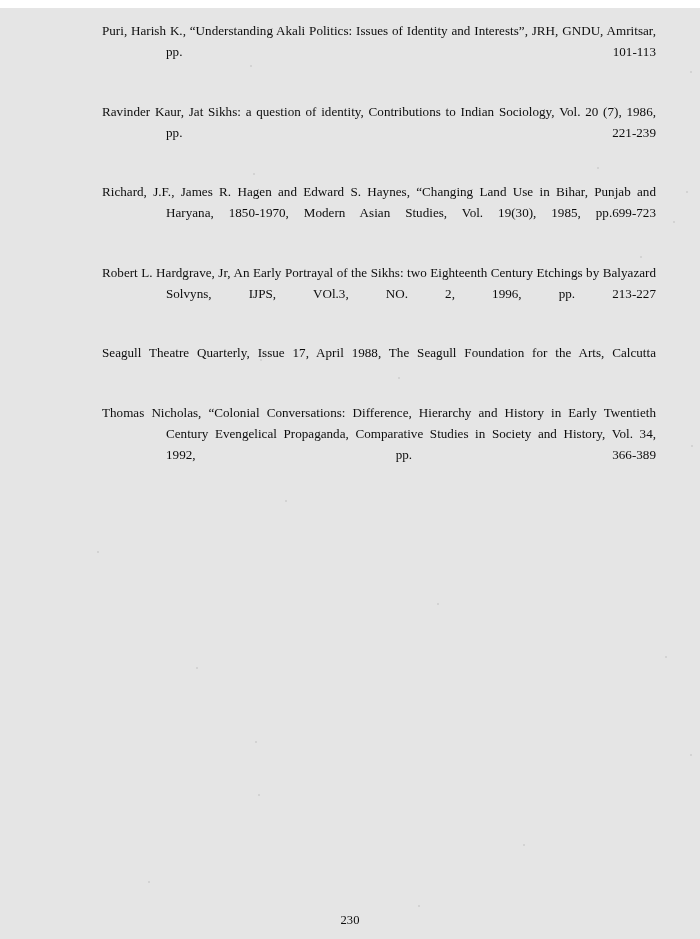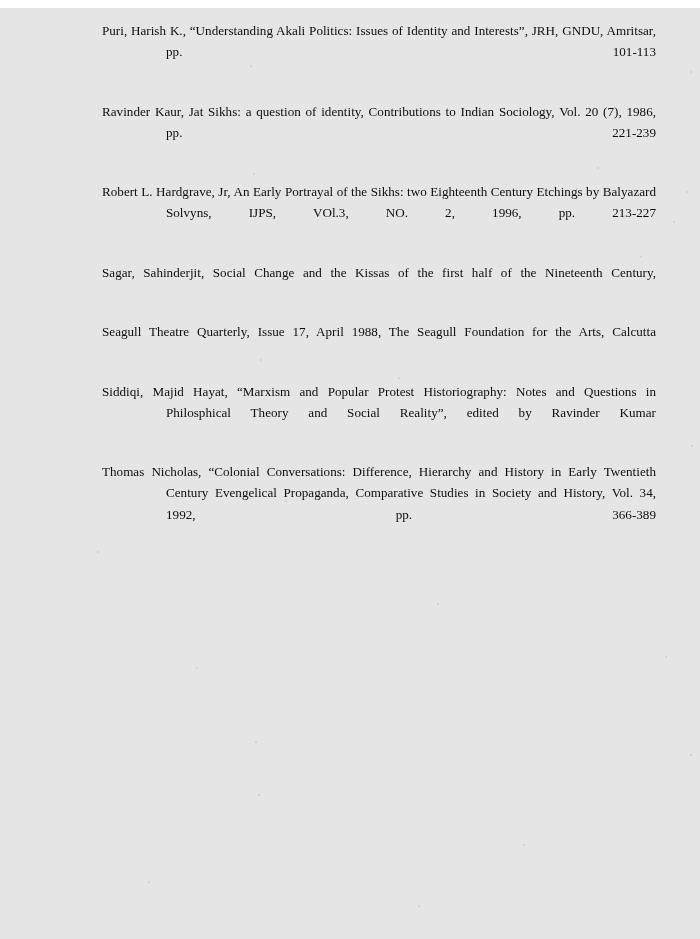--- a/index.html
+++ b/index.html
@@ -76,28 +76,28 @@
   }
 </style>
 </head>
 <body>
 
 <div id="page">
 
   <div id="biblio">
     <p class="entry">Puri, Harish K., “Understanding Akali Politics: Issues of Identity and Interests”, JRH, GNDU, Amritsar, pp. 101-113</p>
     <p class="entry">Ravinder Kaur, Jat Sikhs: a question of identity, Contributions to Indian Sociology, Vol. 20 (7), 1986, pp. 221-239</p>
+    <p class="entry">Richard, J.F., James R. Hagen and Edward S. Haynes, “Changing Land Use in Bihar, Punjab and Haryana, 1850-1970, Modern Asian Studies, Vol. 19(30), 1985, pp.699-723</p>
     <p class="entry">Robert L. Hardgrave, Jr, An Early Portrayal of the Sikhs: two Eighteenth Century Etchings by Balyazard Solvyns, IJPS, VOl.3, NO. 2, 1996, pp. 213-227</p>
-    <p class="entry">Sagar, Sahinderjit, Social Change and the Kissas of the first half of the Nineteenth Century,</p>
     <p class="entry">Seagull Theatre Quarterly, Issue 17, April 1988, The Seagull Foundation for the Arts, Calcutta</p>
-    <p class="entry">Siddiqi, Majid Hayat, “Marxism and Popular Protest Historiography: Notes and Questions in Philosphical Theory and Social Reality”, edited by Ravinder Kumar</p>
     <p class="entry">Thomas Nicholas, “Colonial Conversations: Difference, Hierarchy and History in Early Twentieth Century Evengelical Propaganda, Comparative Studies in Society and History, Vol. 34, 1992, pp. 366-389</p>
 
   </div>
 
+  <div id="page-number">230</div>
 
   <span class="speckle" style="left:690px; top:63px;"></span>
   <span class="speckle" style="left:250px; top:57px;"></span>
   <span class="speckle" style="left:597px; top:159px;"></span>
   <span class="speckle" style="left:253px; top:165px;"></span>
   <span class="speckle" style="left:686px; top:183px;"></span>
   <span class="speckle" style="left:673px; top:213px;"></span>
   <span class="speckle" style="left:640px; top:248px;"></span>
   <span class="speckle" style="left:260px; top:351px;"></span>
   <span class="speckle" style="left:398px; top:369px;"></span>

